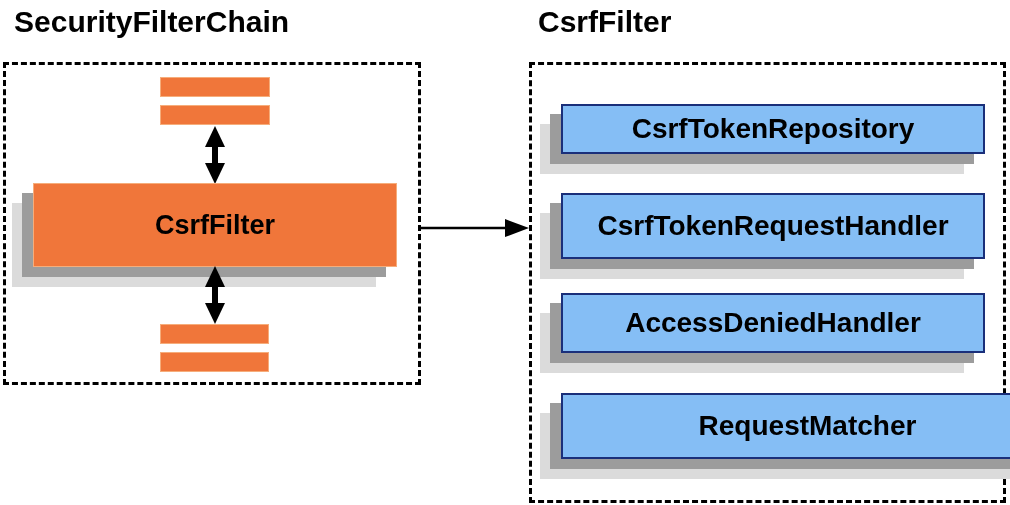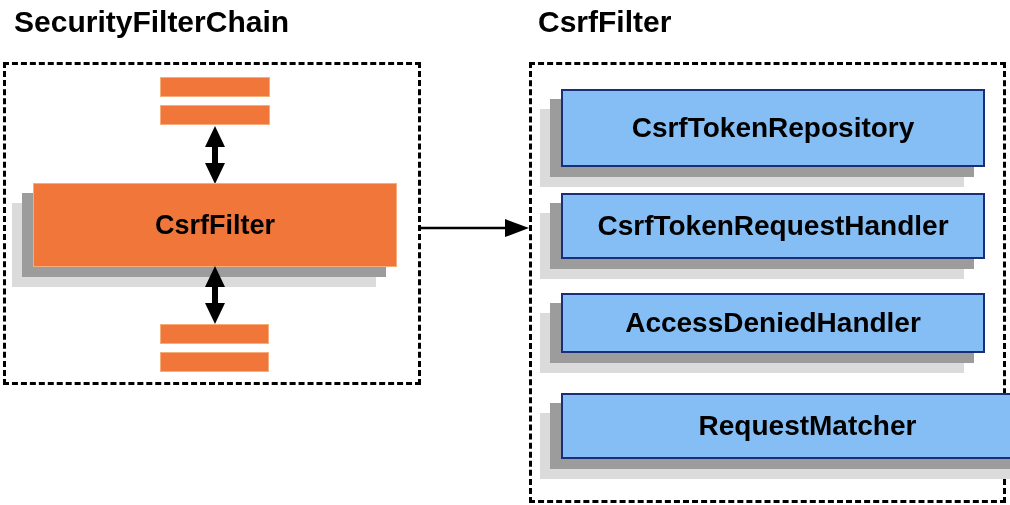--- a/index.html
+++ b/index.html
@@ -111,21 +111,21 @@
   <div class="bar" style="left:160px; top:324px; width:109px;"></div>
   <div class="bar" style="left:160px; top:352px; width:109px;"></div>
 
   <svg class="arrow" style="left:421px; top:217px;" width="108" height="22">
     <line x1="0" y1="11" x2="87" y2="11" stroke-width="2.5"></line>
     <polygon points="108,11 84,2 84,20"></polygon>
   </svg>
 
   <div class="dashed-box" style="left:529px; top:62px; width:477px; height:441px;"></div>
 
-  <div class="unit" style="left:561px; top:89px; width:424px; height:78px;">
+  <div class="unit" style="left:561px; top:104px; width:424px; height:50px;">
     <div class="sh sh-light"></div>
     <div class="sh sh-dark"></div>
     <div class="face blue-face">CsrfTokenRepository</div>
   </div>
 
   <div class="unit" style="left:561px; top:193px; width:424px; height:66px;">
     <div class="sh sh-light"></div>
     <div class="sh sh-dark"></div>
     <div class="face blue-face">CsrfTokenRequestHandler</div>
   </div>

